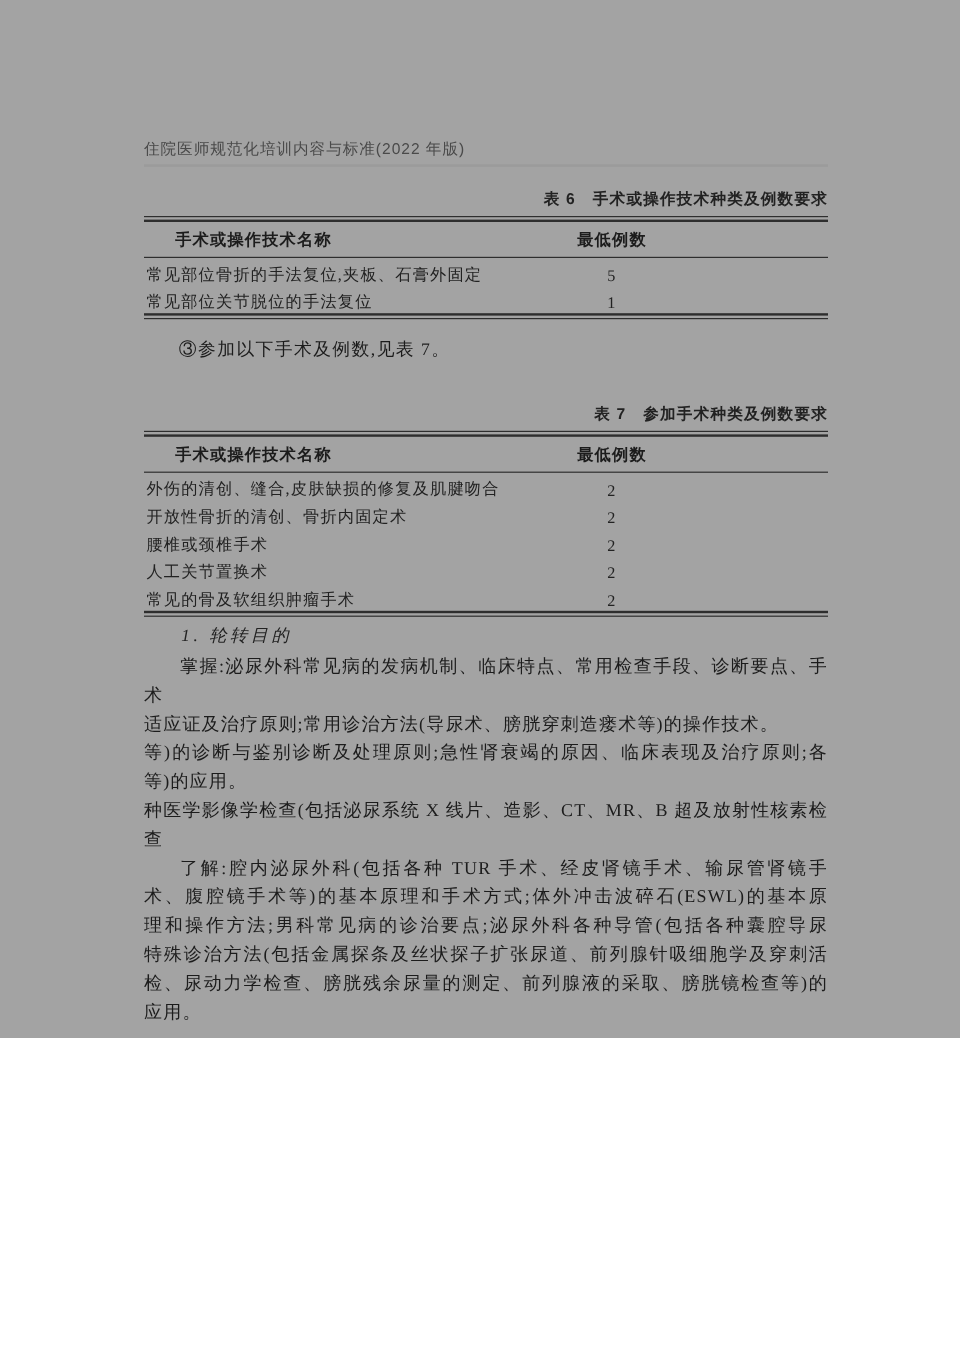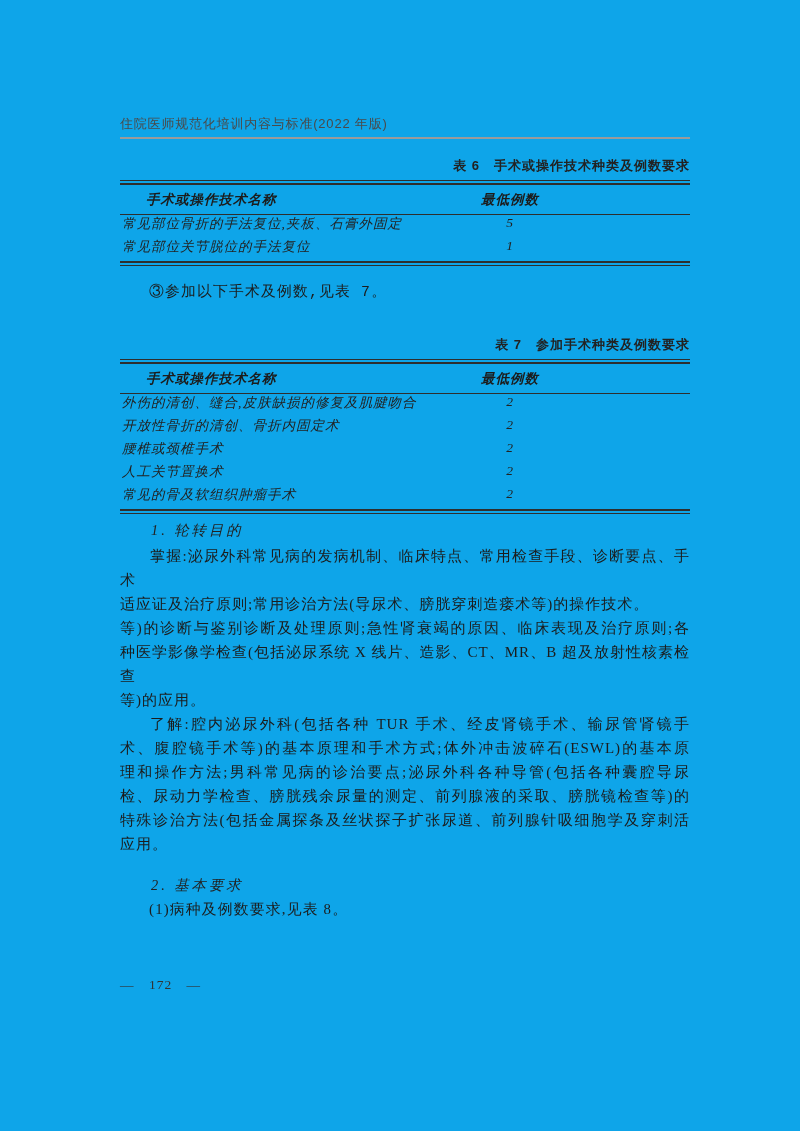--- a/index.html
+++ b/index.html
@@ -1,19 +1,19 @@
 <!DOCTYPE html>
 <html><head>
 <meta charset="utf-8">
 <style>
   html,body { margin:0; padding:0; background:#ffffff; }
   .page {
     position:relative;
-    width:800px; height:1131px;
-    background:#0ea5e9;
+    width:800px; height:865px;
+    background:#a3a3a3;
     overflow:hidden;
     color:#1c1c1c;
     font-family:"Liberation Serif", serif;
   }
   .content {
     position:absolute;
     left:120px; top:116px;
     width:570px;
   }
   .running-header {
@@ -30,55 +30,55 @@
     text-align:right;
     font-family:"Liberation Sans", sans-serif;
     font-weight:bold;
     font-size:13px;
     line-height:18px;
     letter-spacing:1px;
     color:#222;
   }
   .caption .cap-label { margin-right:14px; }
   .caption.cap7 { margin-top:34px; }
-  .book-table { margin-top:5px;font-style:italic; }
+  .book-table { margin-top:5px; }
   .bt-top    { height:1px; background:#2e2e2e; margin-bottom:2px; }
   .bt-bottom { height:1px; background:#2e2e2e; margin-top:2px; }
   .bt-main {
     border-top:2px solid #2e2e2e;
     border-bottom:2px solid #2e2e2e;
   }
   .bt-header {
     display:flex; align-items:center;
     height:29px;
     border-bottom:1px solid #2e2e2e;
     font-family:"Liberation Sans", sans-serif;
     font-weight:bold;
     font-size:13.5px;
     letter-spacing:1px;
   }
   .bt-header .bt-cell-name { padding-left:26px; }
   .bt-row {
-    display:flex; align-items:flex-start;
+    display:flex; align-items:flex-end;
     height:23px;
     font-size:13.5px;
     letter-spacing:1px;
     color:#222;
   }
   .bt-cell-name { flex:1; padding-left:2px; white-space:nowrap; overflow:hidden; }
   .bt-cell-val  { width:120px; text-align:center; }
   .bt-spacer    { width:120px; }
   .body-line {
     font-size:14.8px;
     line-height:20px;
     letter-spacing:1.2px;
     color:#1c1c1c;
   }
   .body-line.indent { padding-left:29px; }
-  .intro-line { margin-top:16px;font-family:Liberation Mono, monospace; }
+  .intro-line { margin-top:16px; }
   .closing-line { margin-top:4px; }
   .section-heading {
     margin-top:26px;
     padding-left:28px;
     font-family:"Liberation Sans", sans-serif;
     font-weight:bold;
     font-size:15px;
     line-height:20px;
     letter-spacing:0.8px;
     color:#161616;
@@ -194,27 +194,27 @@
       <div class="bt-bottom"></div>
     </div>
 
 
     <div class="sub-heading">1. 轮转目的</div>
 
     <div class="paragraphs">
         <div class="para-line first">掌握:泌尿外科常见病的发病机制、临床特点、常用检查手段、诊断要点、手术</div>
         <div class="para-line lastline">适应证及治疗原则;常用诊治方法(导尿术、膀胱穿刺造瘘术等)的操作技术。</div>
         <div class="para-line">等)的诊断与鉴别诊断及处理原则;急性肾衰竭的原因、临床表现及治疗原则;各</div>
+        <div class="para-line lastline">等)的应用。</div>
         <div class="para-line">种医学影像学检查(包括泌尿系统 X 线片、造影、CT、MR、B 超及放射性核素检查</div>
-        <div class="para-line lastline">等)的应用。</div>
         <div class="para-line first">了解:腔内泌尿外科(包括各种 TUR 手术、经皮肾镜手术、输尿管肾镜手</div>
         <div class="para-line">术、腹腔镜手术等)的基本原理和手术方式;体外冲击波碎石(ESWL)的基本原</div>
         <div class="para-line">理和操作方法;男科常见病的诊治要点;泌尿外科各种导管(包括各种囊腔导尿</div>
+        <div class="para-line">特殊诊治方法(包括金属探条及丝状探子扩张尿道、前列腺针吸细胞学及穿刺活</div>
         <div class="para-line">检、尿动力学检查、膀胱残余尿量的测定、前列腺液的采取、膀胱镜检查等)的</div>
-        <div class="para-line">特殊诊治方法(包括金属探条及丝状探子扩张尿道、前列腺针吸细胞学及穿刺活</div>
         <div class="para-line lastline">应用。</div>
       </div>
 
     <div class="sub-heading sub2">2. 基本要求</div>
 
     <div class="body-line indent closing-line">(1)病种及例数要求,见表 8。</div>
 
   </div>
 
   <div class="footer">— 172 —</div>

